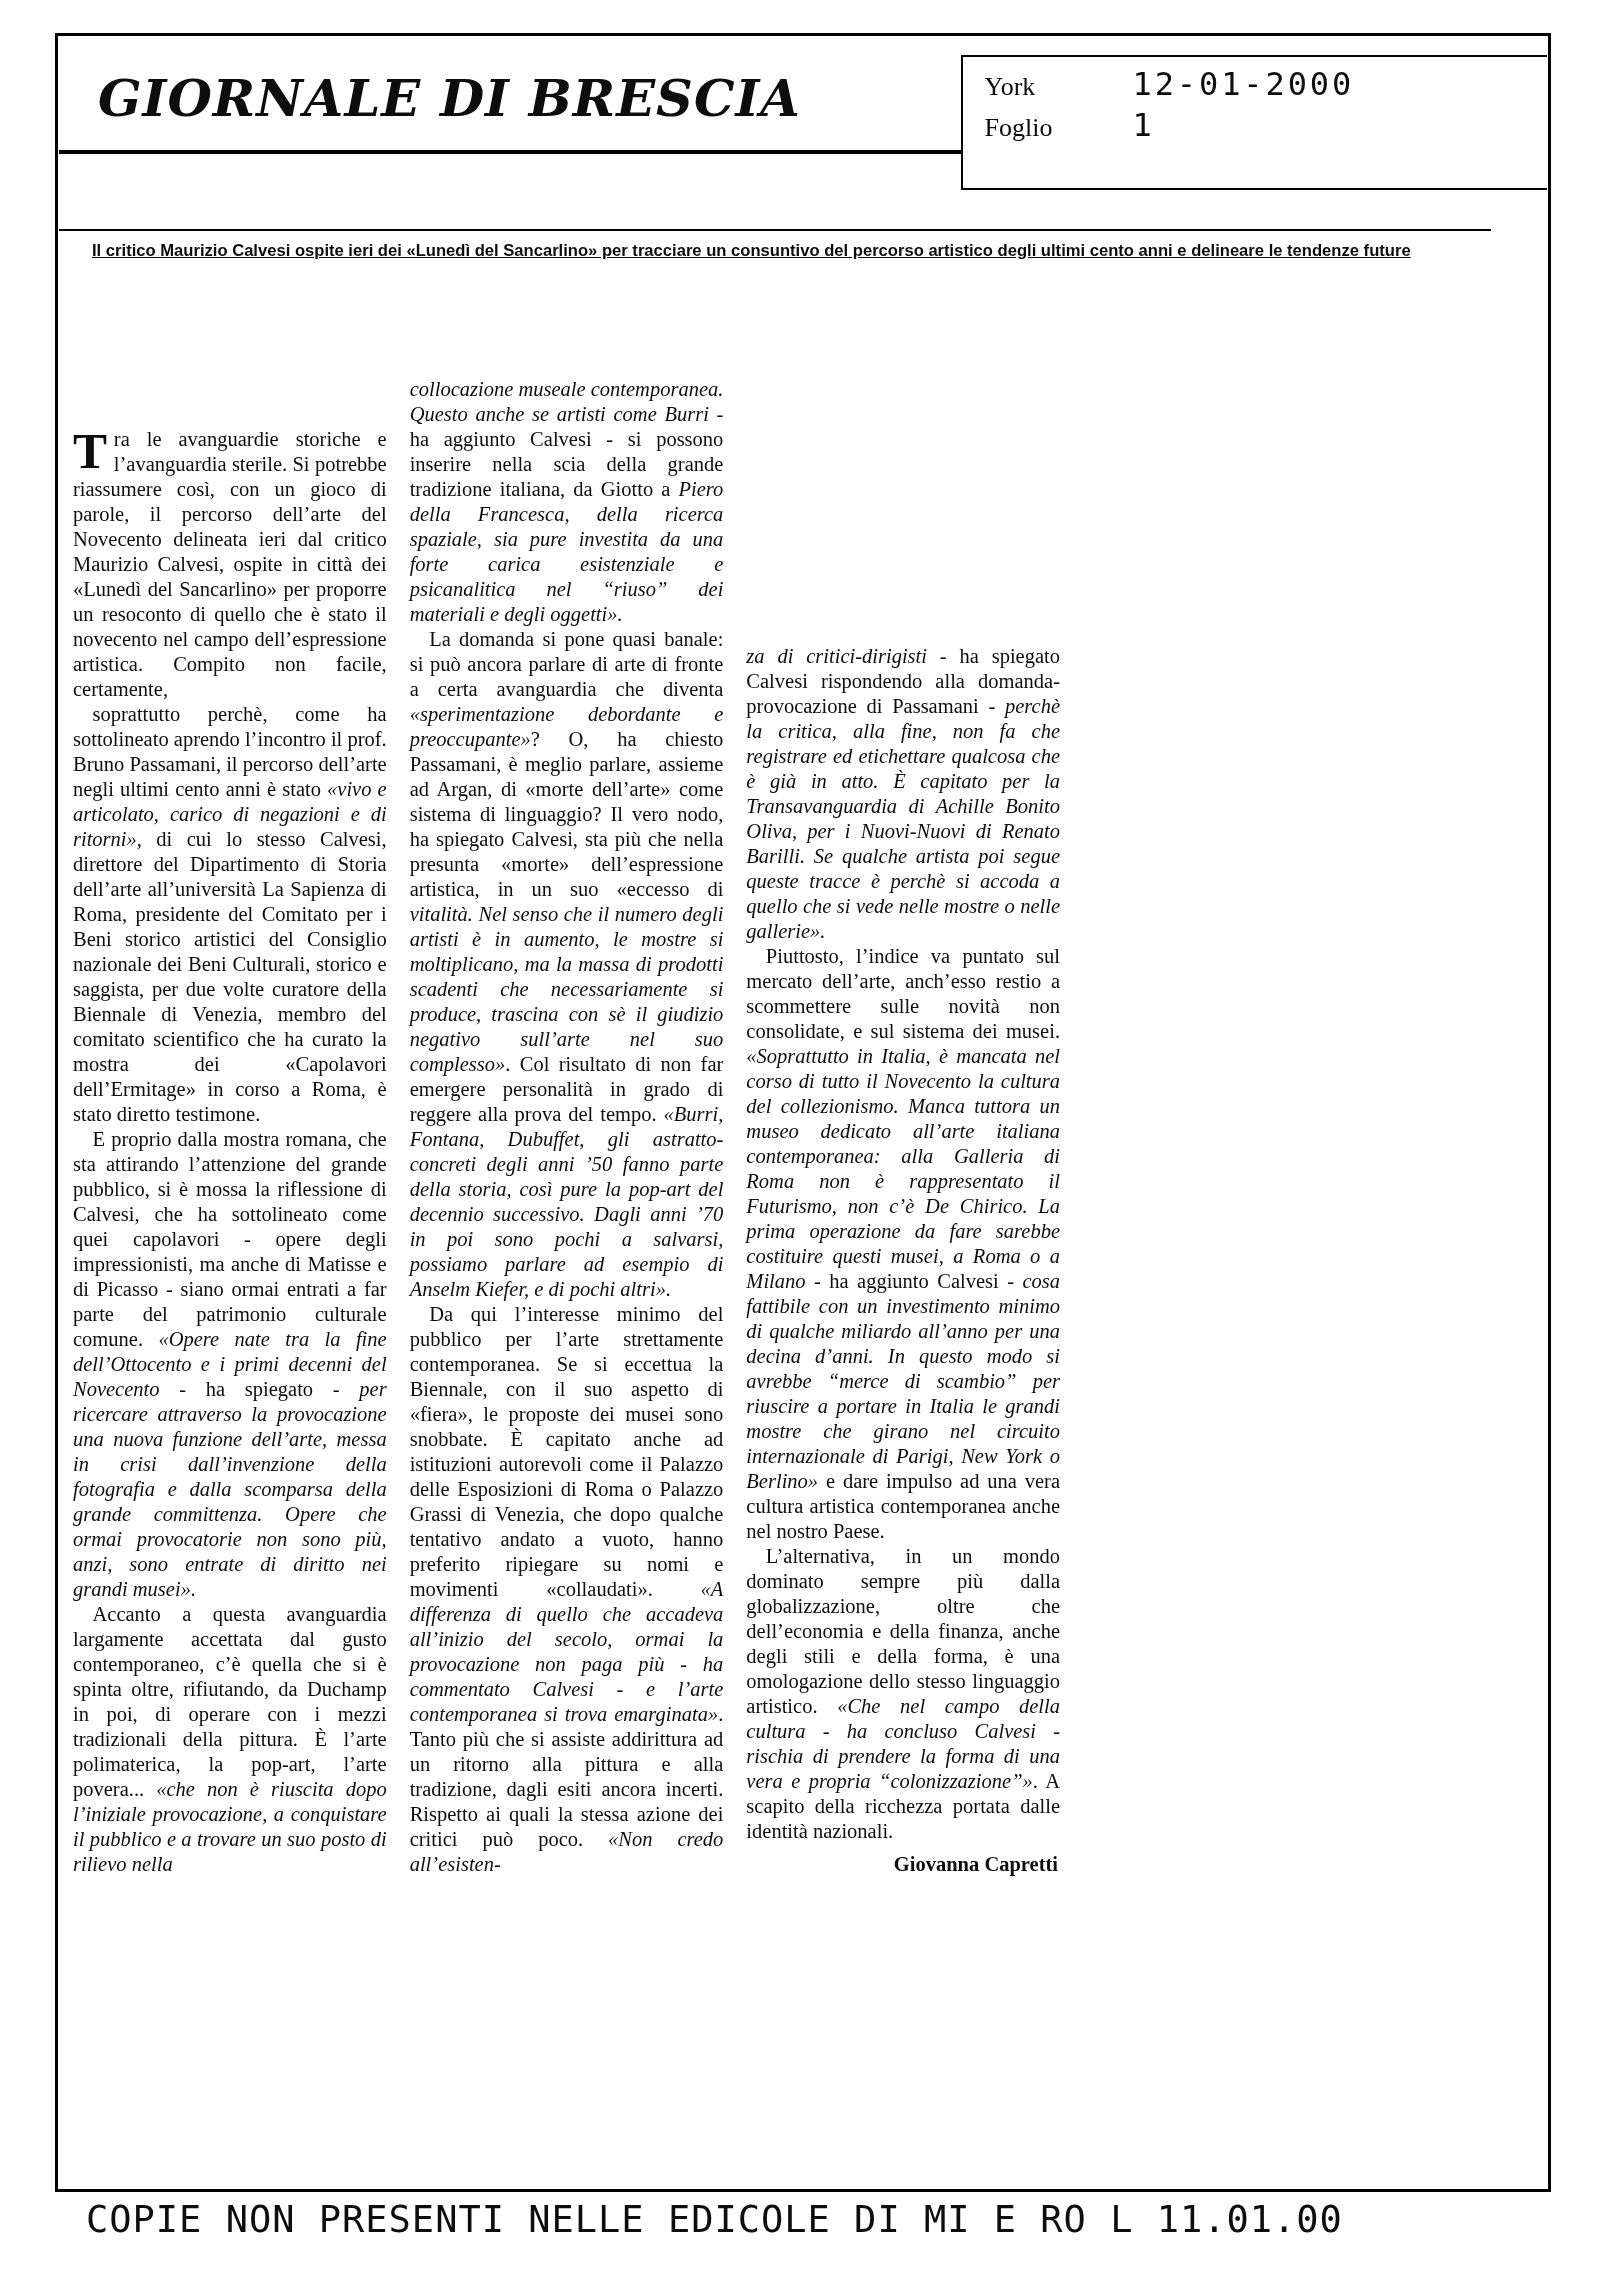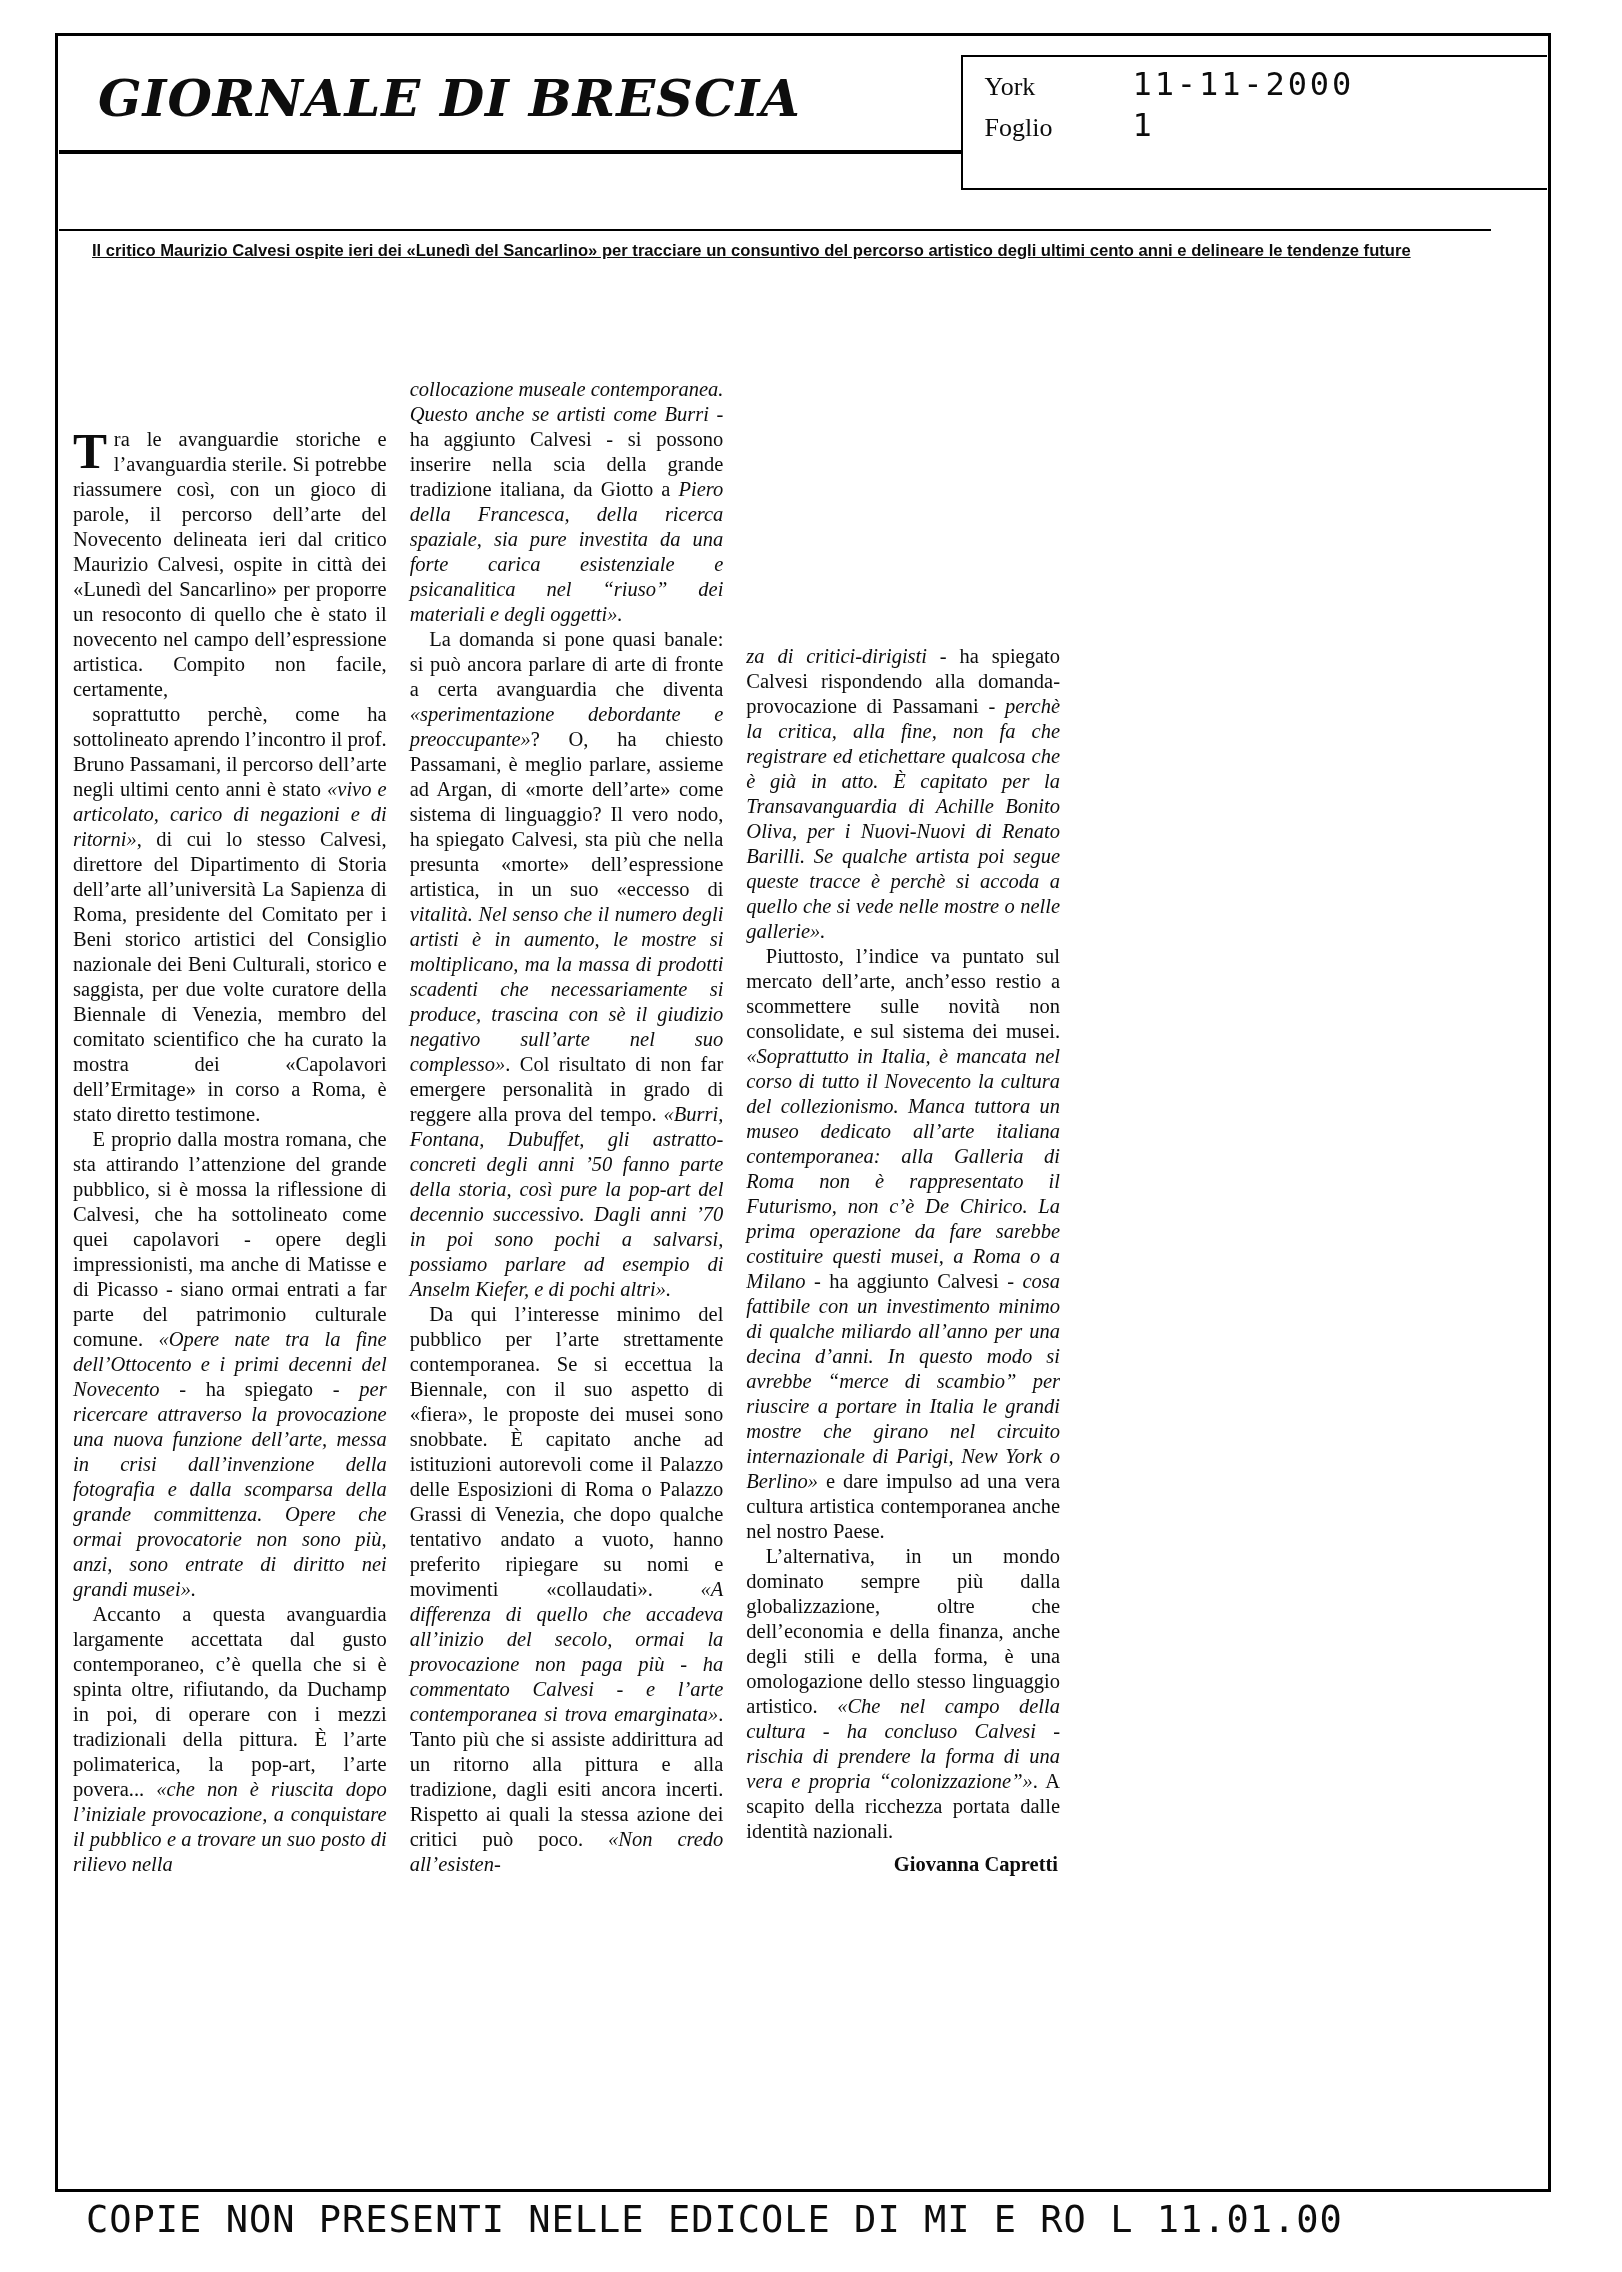--- a/index.html
+++ b/index.html
@@ -48,21 +48,21 @@
 <div class="page">
 
   <div class="frame"></div>
 
   <div class="masthead">GIORNALE DI BRESCIA</div>
   <div class="masthead-rule"></div>
 
   <div class="meta-box">
     <div class="meta-row">
       <span class="meta-label">York</span>
-      <span class="meta-value">11-11-2000</span>
+      <span class="meta-value">12-01-2000</span>
     </div>
     <div class="meta-row">
       <span class="meta-label">Foglio</span>
       <span class="meta-value">1</span>
     </div>
   </div>
 
   <div class="kicker-rule"></div>
   <div class="kicker">Il critico Maurizio Calvesi ospite ieri dei «Lunedì del Sancarlino» per tracciare un consuntivo del percorso artistico degli ultimi cento anni e delineare le tendenze future</div>
 

